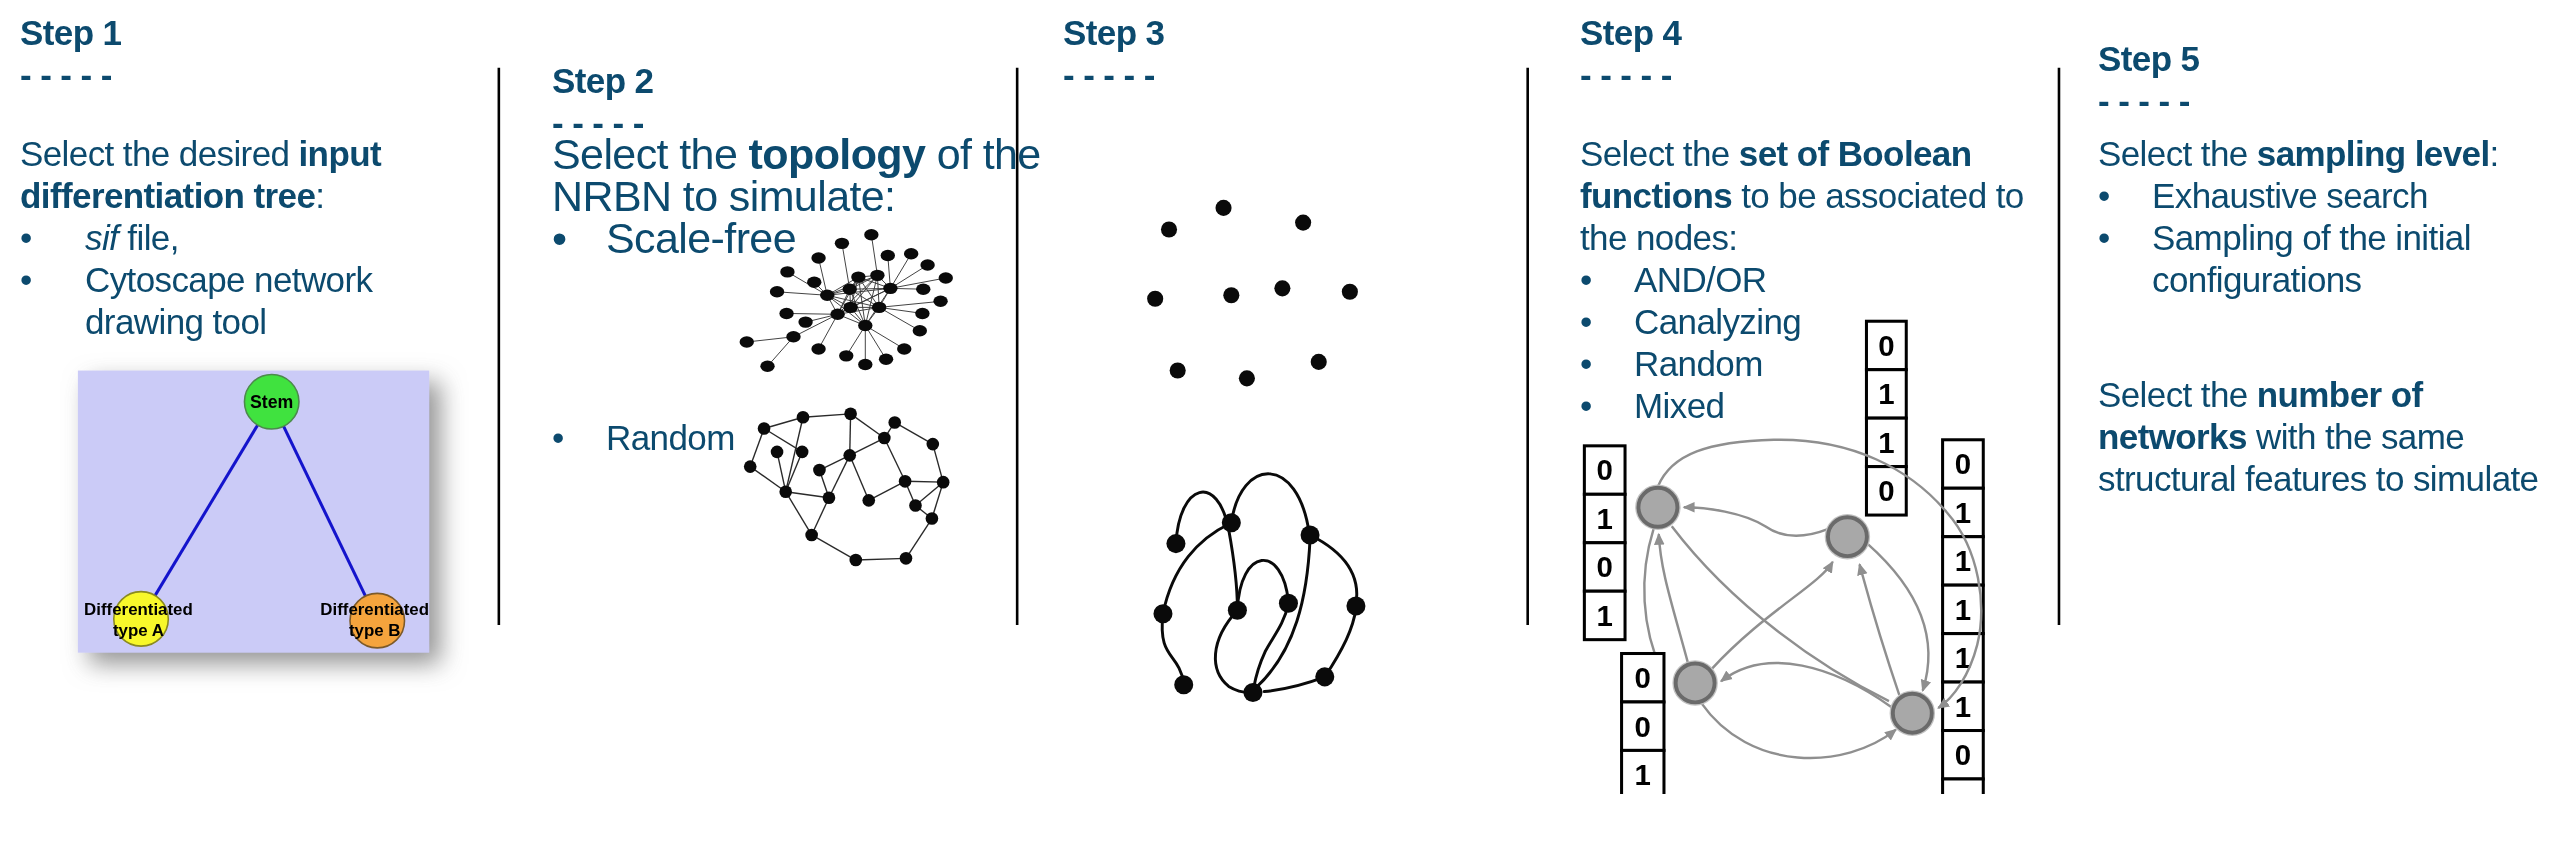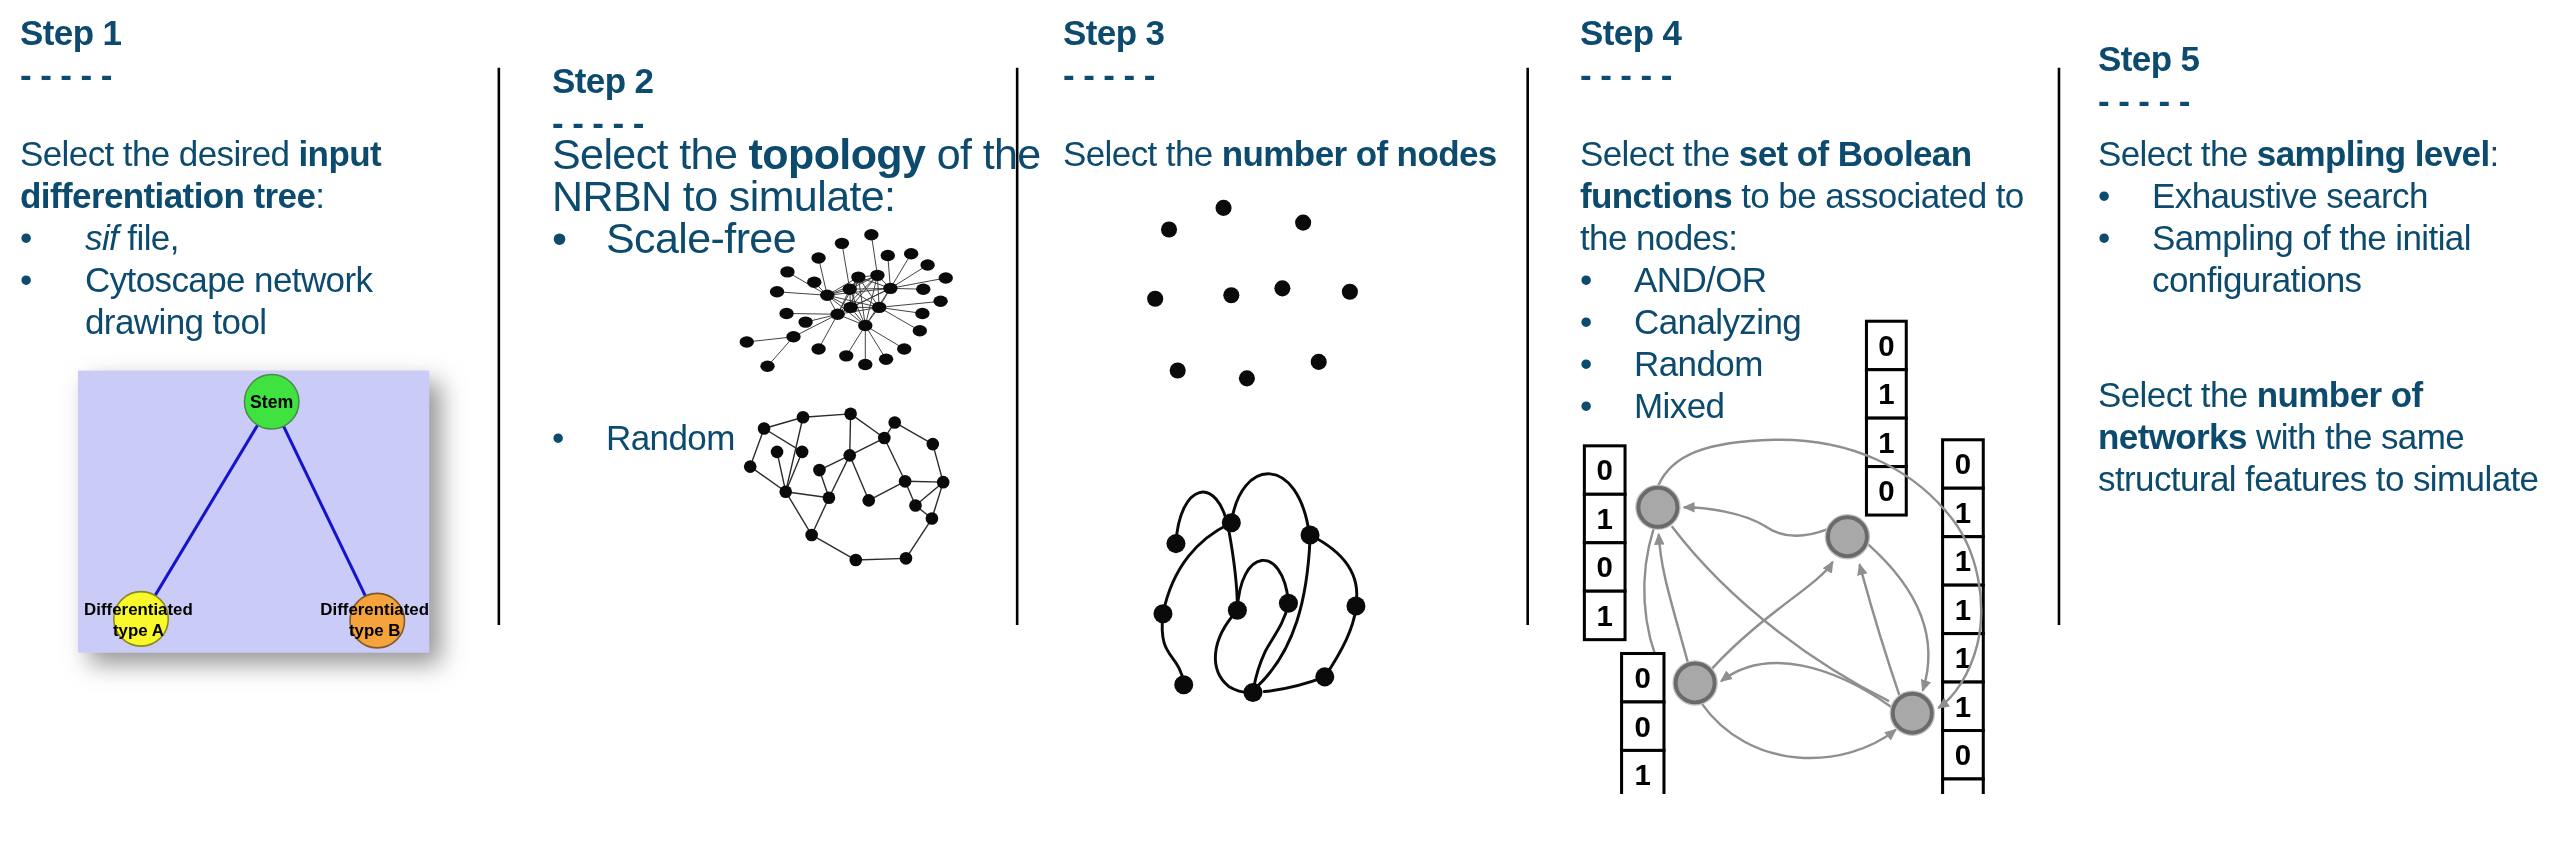--- a/index.html
+++ b/index.html
@@ -12,21 +12,20 @@
 - - - - -</div>
 <div class="hd" style="left:1063px;top:12px;">Step 3
 - - - - -</div>
 <div class="hd" style="left:1580px;top:12px;">Step 4
 - - - - -</div>
 <div class="hd" style="left:2098px;top:12px;margin-top:26px;">Step 5
 - - - - -</div>
 <div style="position:absolute;left:20px;top:133px;font-size:35px;line-height:42px;letter-spacing:-0.6px;">Select the desired <b>input</b><br><b>differentiation tree</b>:<br><span style="display:inline-block;width:65px;">•</span><i>sif</i> file,<br><span style="display:inline-block;width:65px;">•</span>Cytoscape network<br><span style="display:inline-block;width:65px;"></span>drawing tool</div>
 <div style="position:absolute;left:552px;top:133px;font-size:43px;line-height:42px;letter-spacing:-0.6px;">Select the <b>topology</b> of the<br>NRBN to simulate:<br><span style="display:inline-block;width:54px;">•</span>Scale-free</div>
 <div style="position:absolute;left:552px;top:417px;font-size:35px;line-height:42px;letter-spacing:-0.6px;"><span style="display:inline-block;width:54px;">•</span>Random</div>
-<div style="position:absolute;left:1063px;top:133px;font-size:35px;line-height:42px;letter-spacing:-0.6px;">Select the <b>number of nodes</b></div>
 <div style="position:absolute;left:1580px;top:133px;font-size:35px;line-height:42px;letter-spacing:-0.6px;">Select the <b>set of Boolean</b><br><b>functions</b> to be associated to<br>the nodes:<br><span style="display:inline-block;width:54px;">•</span>AND/OR<br><span style="display:inline-block;width:54px;">•</span>Canalyzing<br><span style="display:inline-block;width:54px;">•</span>Random<br><span style="display:inline-block;width:54px;">•</span>Mixed</div>
 <div style="position:absolute;left:2098px;top:374px;font-size:35px;line-height:42px;letter-spacing:-0.6px;">Select the <b>number of</b><br><b>networks</b> with the same<br>structural features to simulate</div>
 <div style="position:absolute;left:2098px;top:133px;font-size:35px;line-height:42px;letter-spacing:-0.6px;">Select the <b>sampling level</b>:<br><span style="display:inline-block;width:54px;">•</span>Exhaustive search<br><span style="display:inline-block;width:54px;">•</span>Sampling of the initial<br><span style="display:inline-block;width:54px;"></span>configurations</div>
 <svg width="2576" height="851" viewBox="0 0 2977 983" style="position:absolute;left:0;top:0;">
 <defs>
 <marker id="ar" viewBox="0 0 10 10" refX="8" refY="5" markerWidth="5.5" markerHeight="5.5" orient="auto-start-reverse">
 <path d="M 0 1 L 9 5 L 0 9 z" fill="#8f8f8f"></path>
         </marker>
 <filter id="shad" x="-10%" y="-10%" width="125%" height="125%">
 <feDropShadow dx="13" dy="13" stdDeviation="14" flood-color="#8f8f8f" flood-opacity="0.95"></feDropShadow>

